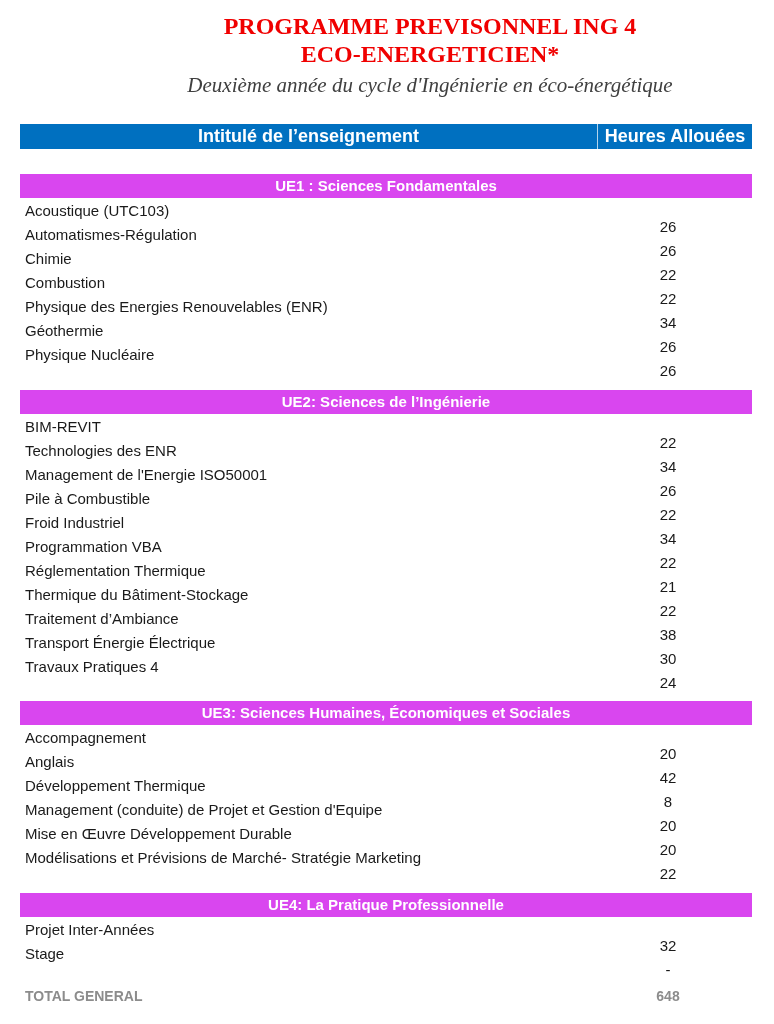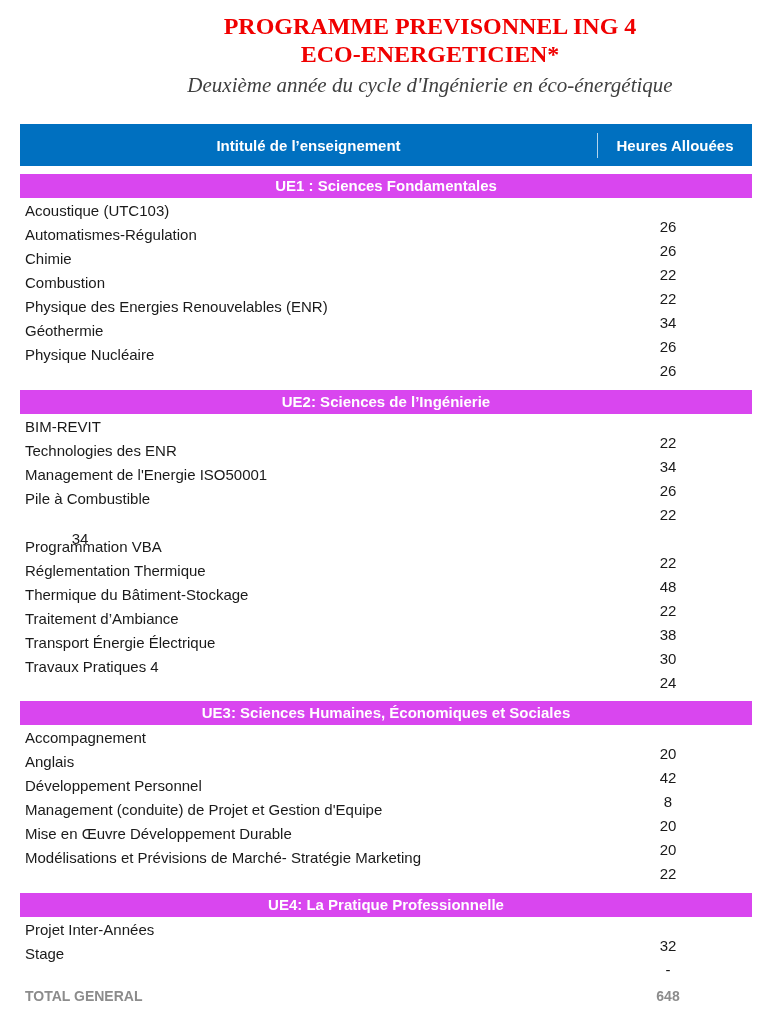--- a/index.html
+++ b/index.html
@@ -6,22 +6,22 @@
   body { width: 774px; height: 1024px; position: relative; overflow: hidden;
          font-family: "Liberation Sans", "DejaVu Sans", sans-serif; color: #1a1a1a; }
   .title { position: absolute; left: 0; width: 860px; text-align: center;
            font-family: "Liberation Serif", "DejaVu Serif", serif; font-weight: bold;
            color: #f00000; font-size: 24px; line-height: 28px; }
   .t1 { top: 12px; }
   .t2 { top: 40px; }
   .subtitle { position: absolute; top: 71px; left: 0; width: 860px; text-align: center;
               font-family: "Liberation Serif", "DejaVu Serif", serif; font-style: italic;
               color: #404040; font-size: 21px; line-height: 28px; }
-  .header-bar { position: absolute; left: 20px; top: 124px; width: 732px; height: 42px;
-                background: #0070c0; color: #fff; font-weight: bold; font-size: 15px;
+  .header-bar { position: absolute; left: 20px; top: 124px; width: 732px; height: 25px;
+                background: #0070c0; color: #fff; font-weight: bold; font-size: 18px;
                 display: flex; align-items: center; }
   .header-bar .col1 { width: 577px; text-align: center; }
   .header-bar .sep { width: 1px; height: 25px; background: #ffffff; opacity: .7; }
   .header-bar .col2 { flex: 1; text-align: center; }
   .section { position: absolute; left: 20px; width: 732px; }
   .ue-bar { height: 24px; background: #d946ef; color: #fff; font-weight: bold;
             font-size: 15px; line-height: 24px; text-align: center; }
   .row { height: 24px; display: flex; align-items: center; font-size: 15px; }
   .row .name { flex: 1; padding-left: 5px; }
   .row .hours { width: 120px; text-align: center; margin-right: 24px; margin-top: 32px; }
@@ -87,29 +87,30 @@
     </div>
   <div class="row">
       <span class="name">Management de l'Energie ISO50001</span>
       <span class="hours">26</span>
     </div>
   <div class="row">
       <span class="name">Pile à Combustible</span>
       <span class="hours">22</span>
     </div>
   <div class="row">
+      <span class="name">Froid Industriel</span>
       <span class="hours">34</span>
     </div>
   <div class="row">
       <span class="name">Programmation VBA</span>
       <span class="hours">22</span>
     </div>
   <div class="row">
       <span class="name">Réglementation Thermique</span>
-      <span class="hours">48</span>
+      <span class="hours">21</span>
     </div>
   <div class="row">
       <span class="name">Thermique du Bâtiment-Stockage</span>
       <span class="hours">22</span>
     </div>
   <div class="row">
       <span class="name">Traitement d’Ambiance</span>
       <span class="hours">38</span>
     </div>
   <div class="row">
@@ -126,21 +127,21 @@
   <div class="ue-bar">UE3: Sciences Humaines, Économiques et Sociales</div>
   <div class="row">
       <span class="name">Accompagnement</span>
       <span class="hours">20</span>
     </div>
   <div class="row">
       <span class="name">Anglais</span>
       <span class="hours">42</span>
     </div>
   <div class="row">
-      <span class="name">Développement Personnel</span>
+      <span class="name">Développement Thermique</span>
       <span class="hours">8</span>
     </div>
   <div class="row">
       <span class="name">Management (conduite) de Projet et Gestion d'Equipe</span>
       <span class="hours">20</span>
     </div>
   <div class="row">
       <span class="name">Mise en Œuvre Développement Durable</span>
       <span class="hours">20</span>
     </div>

